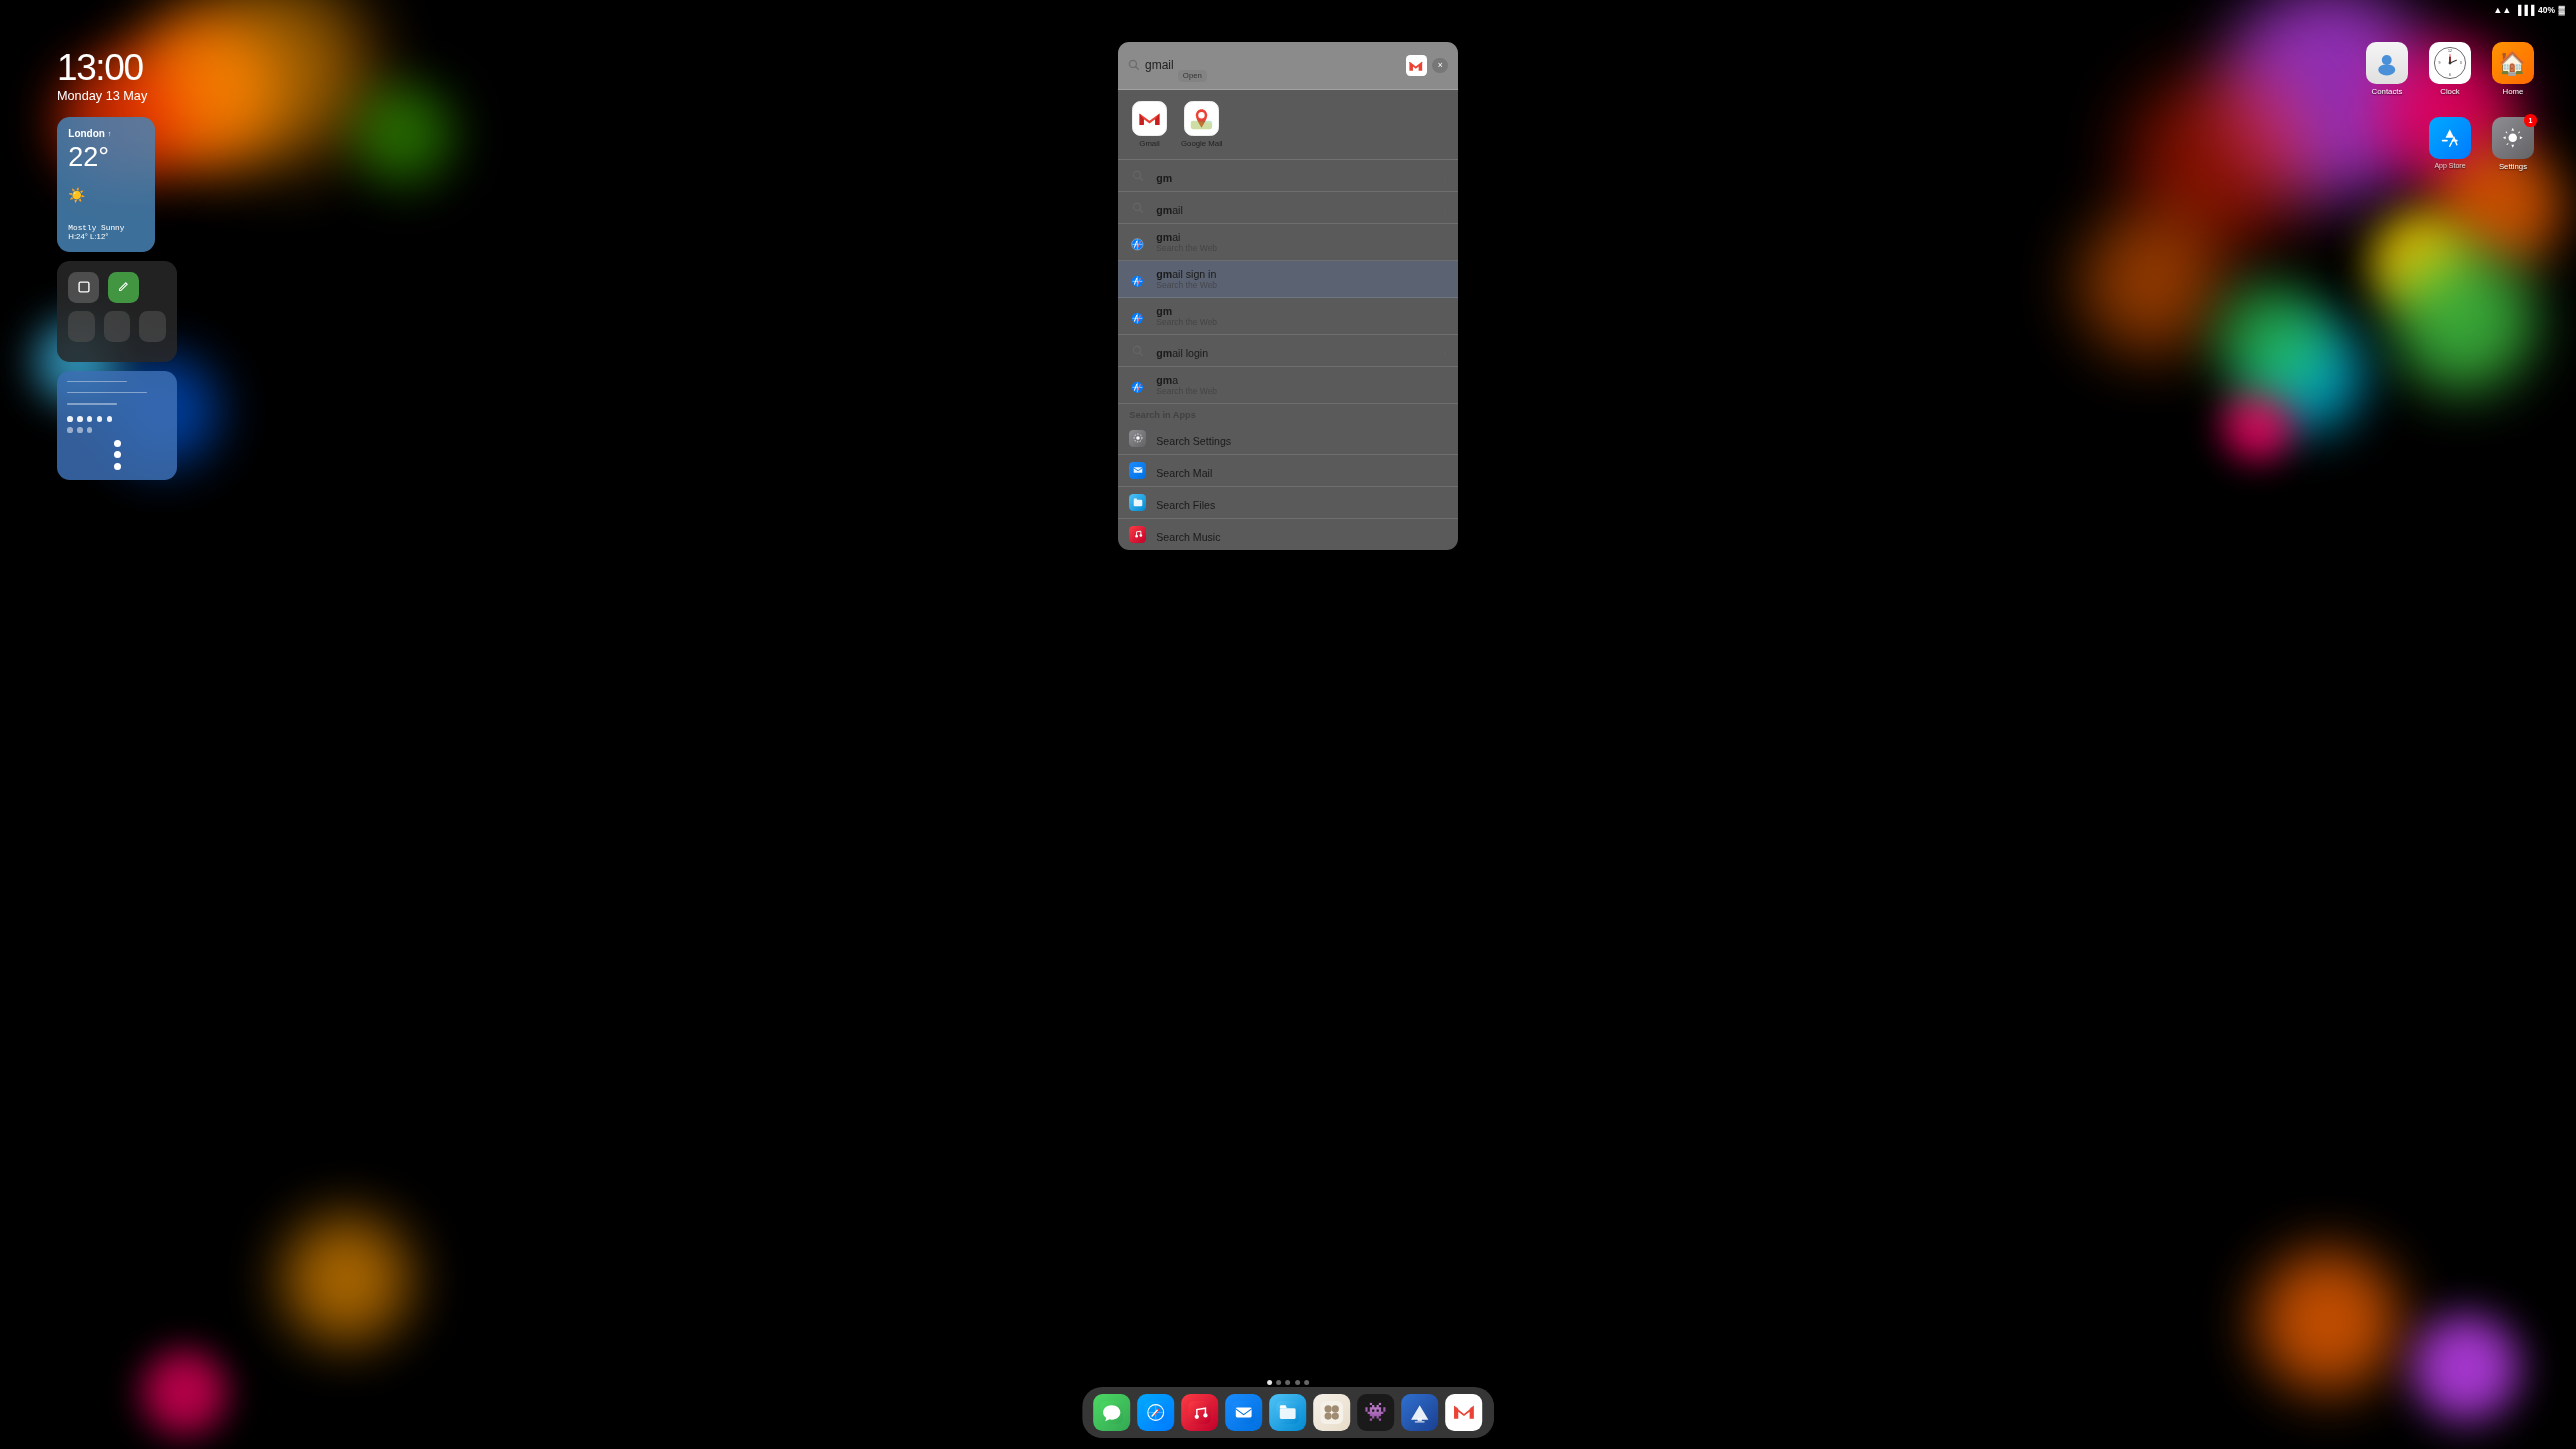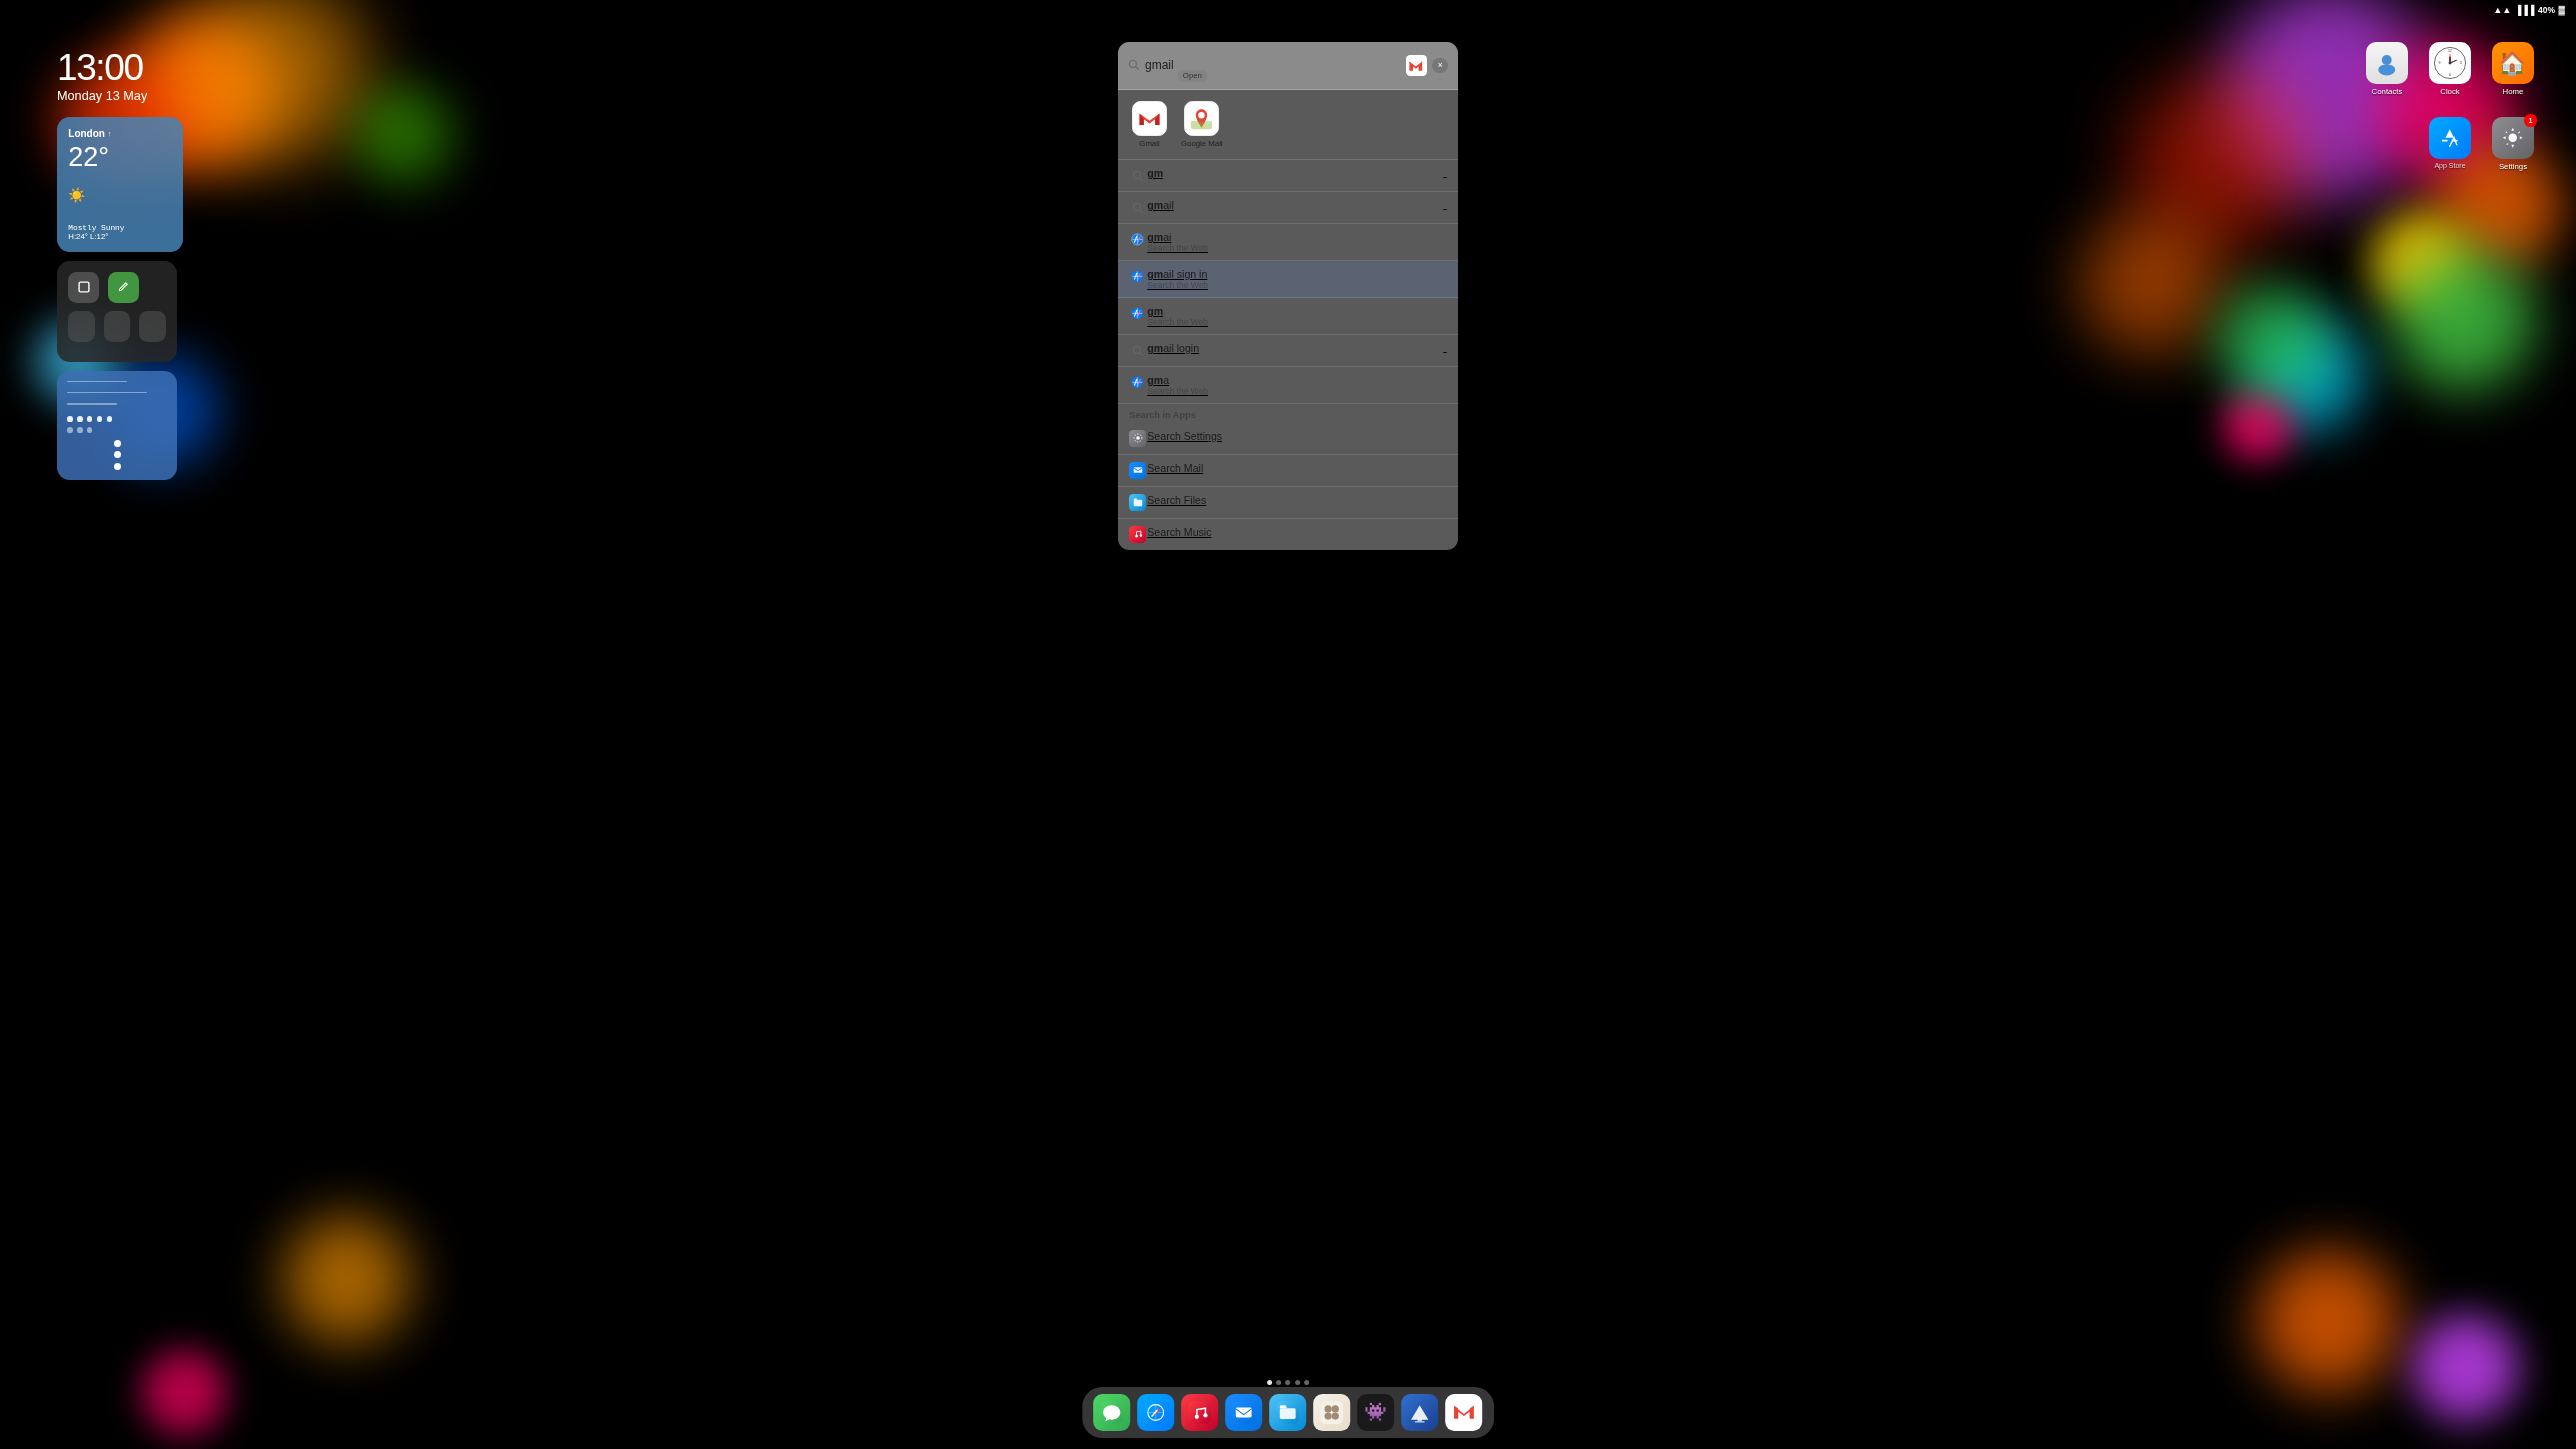--- a/index.html
+++ b/index.html
@@ -75,21 +75,21 @@
       font-weight: 400;
       margin-top: 2.8px;
     }
 
     
     .weather-widget {
       background: rgba(70, 130, 180, 0.85);
       border-radius: 12.7px;
       padding: 11.3px;
       margin-top: 14px;
-      width: 126px;
+      width: 98px;
       color: white;
     }
 
     .weather-widget .city {
       font-size: 10px;
       font-weight: 600;
       display: flex;
       align-items: center;
       gap: 2.8px;
     }
@@ -311,26 +311,25 @@
 
     .suggestion-app-label {
       font-size: 7.8px;
       color: #222;
       font-weight: 500;
     }
 
     
     .result-row {
       display: flex;
-      align-items: flex-start;
+      align-items: flex-end;
       padding: 7px 11.3px;
       border-bottom: 0.7px solid rgba(255,255,255,0.12);
       cursor: pointer;
-      gap: 1px;
-      text-decoration: underline;
+      gap: 10px;
     }
 
     .result-row.highlighted {
       background: rgba(100,150,255,0.15);
     }
 
     .result-icon {
       width: 17px;
       height: 17px;
       display: flex;

